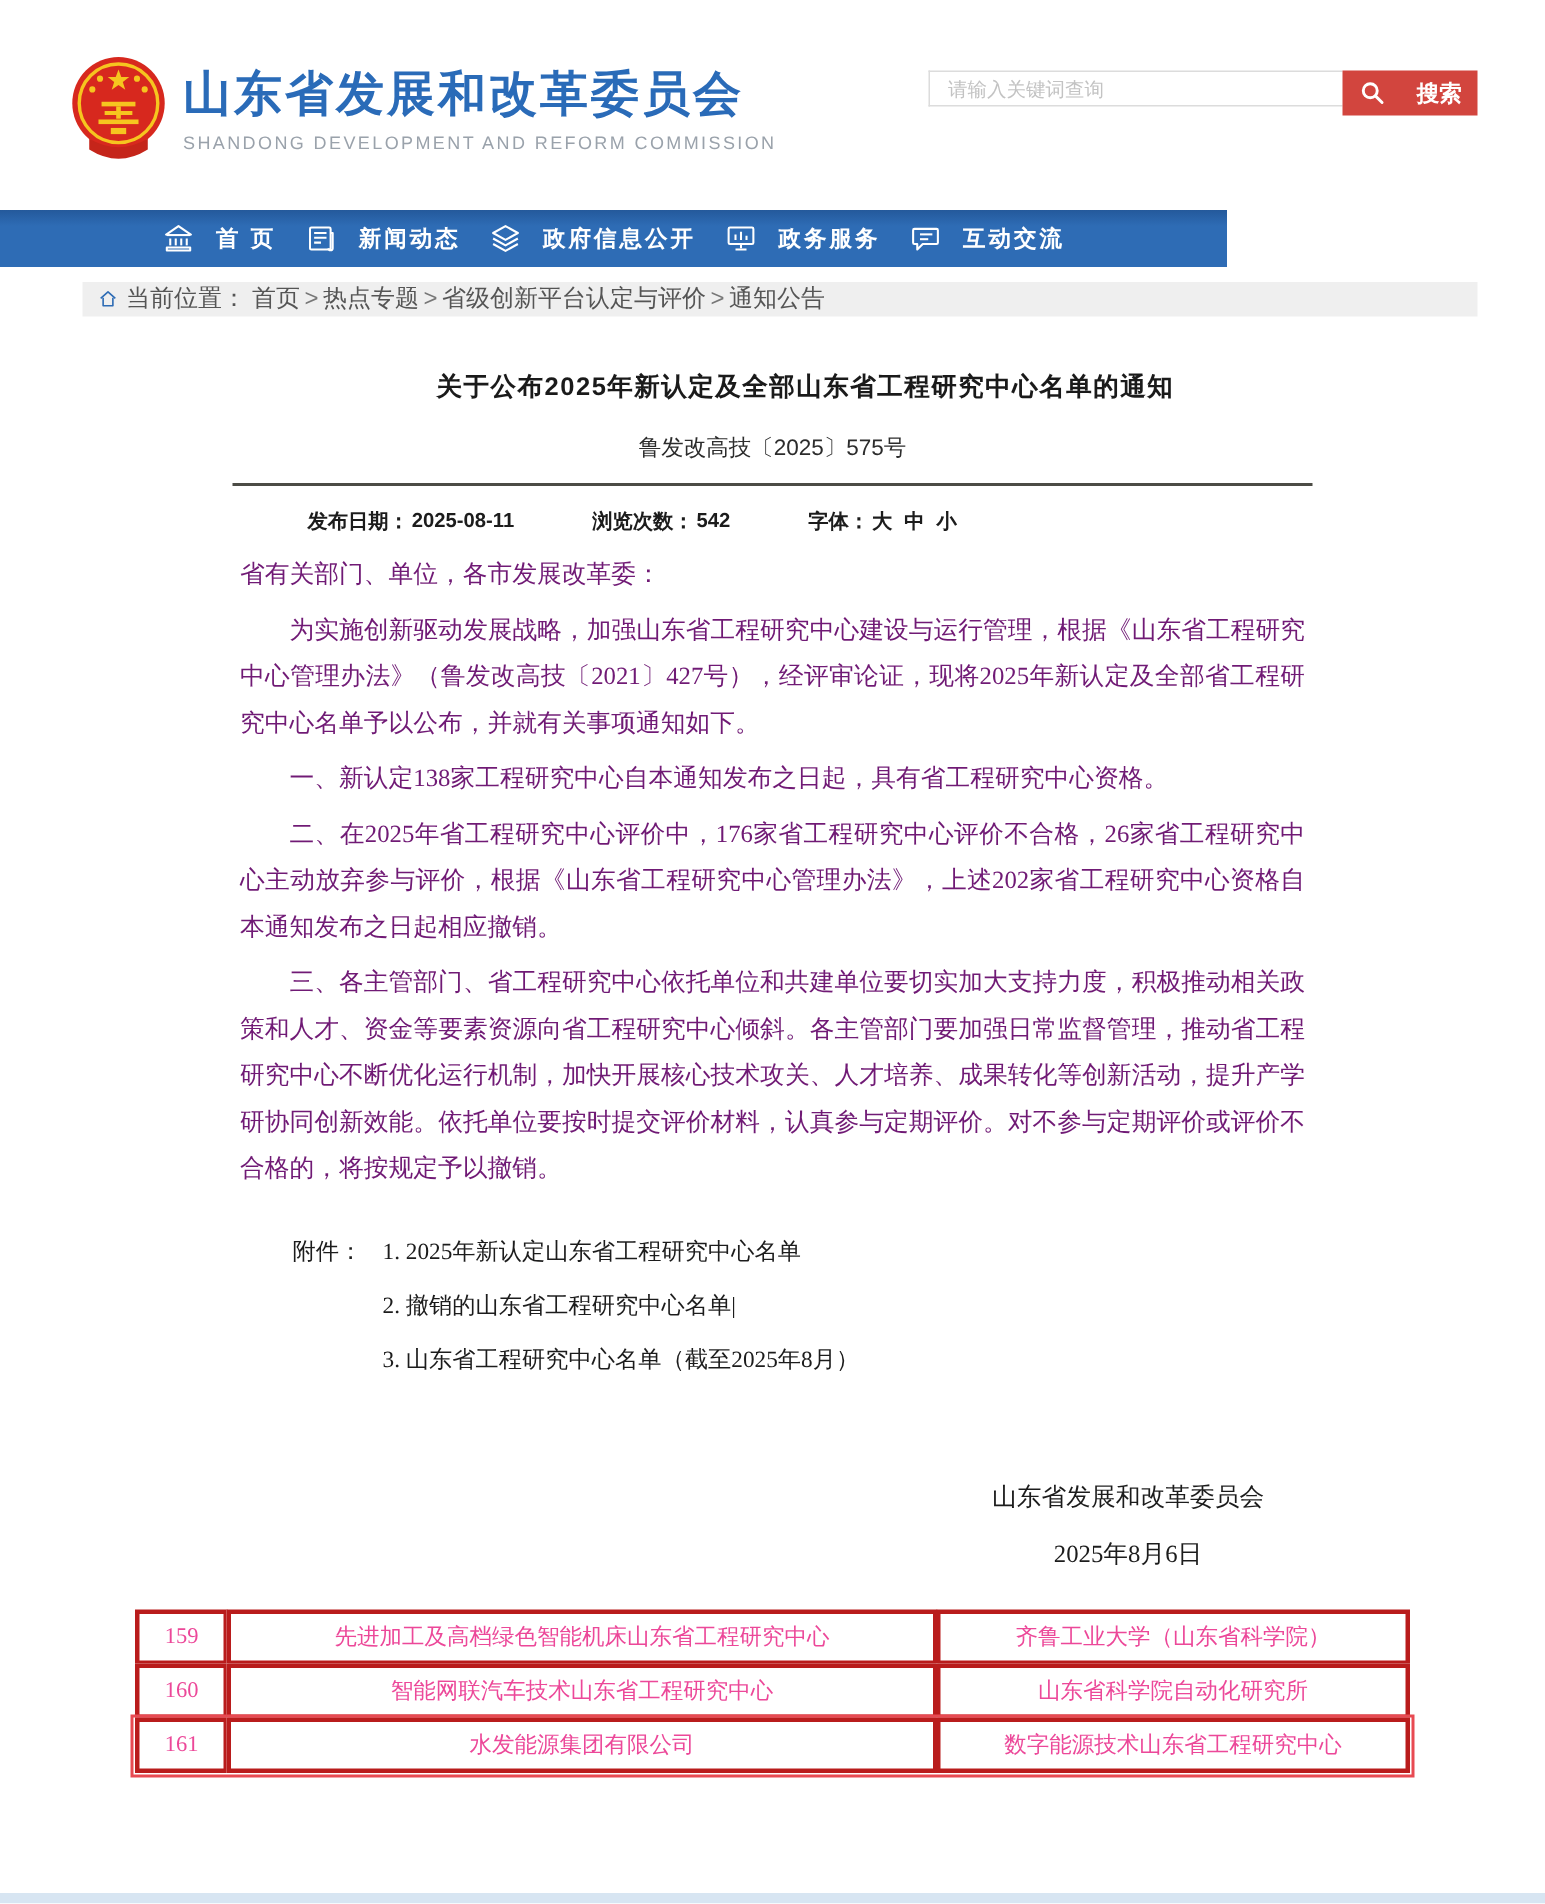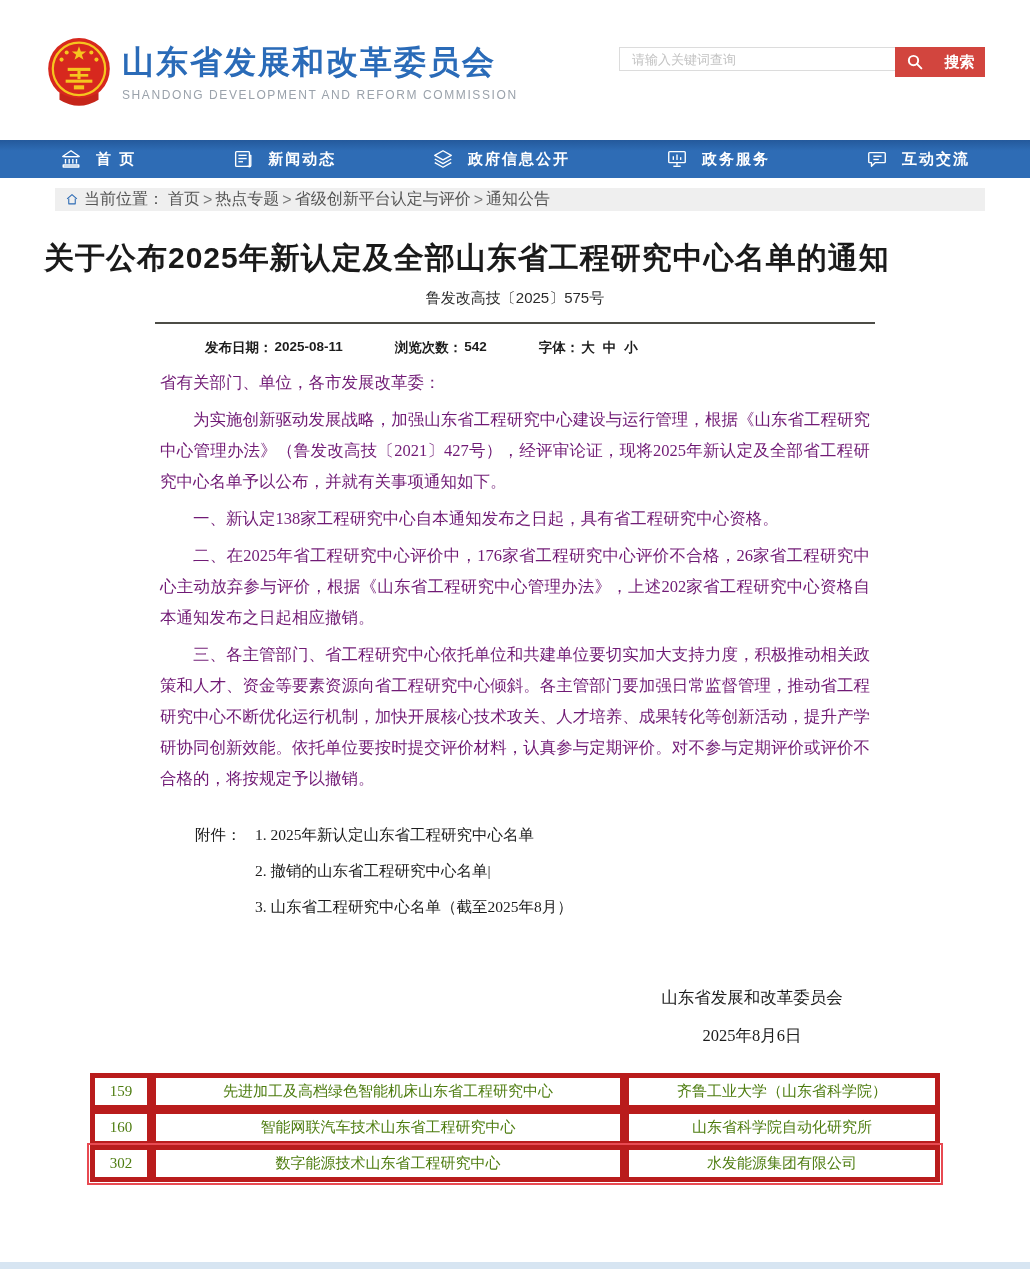--- a/index.html
+++ b/index.html
@@ -19,39 +19,39 @@
     flex:1; height:24px; border:1px solid #dcdcdc; border-right:none; outline:none;
     padding:0 12px; font-size:13px; color:#333; background:#fff;
   }
   .search-input::placeholder { color:#c3c3c3; }
   .search-btn {
     width:90px; height:30px; background:#d2453e; color:#fff; border:none; cursor:pointer;
     display:flex; align-items:center; justify-content:center; gap:21px; font-size:15px; font-weight:bold;
   }
   
   .main-nav {
-    position:absolute; left:0; top:140px; width:1030px; height:38px;
+    position:absolute; left:0; top:140px; width:818px; height:38px;
     background:linear-gradient(#24599b 0%, #2e6cb5 28%, #2e6cb5 100%);
-    display:flex; align-items:center; justify-content:space-between; padding:0 60px;
+    display:flex; align-items:center; justify-content:space-between; padding:0 108px;
   }
   .nav-item { display:flex; align-items:center; gap:14px; cursor:pointer; }
   .nav-item .label { color:#ffffff; font-size:15px; font-weight:bold; letter-spacing:2px; white-space:nowrap; }
   .nav-icon { width:22px; height:22px; display:block; }
   
   .breadcrumb-bar {
     position:absolute; left:55px; top:188px; width:930px; height:23px; background:#efefef;
     display:flex; align-items:center; padding:0 10px; font-size:16px; color:#555;
   }
   .breadcrumb-bar .crumb { color:#555; cursor:pointer; }
   .breadcrumb-bar .sep { margin:0 3px; color:#777; }
   .bc-home-icon { width:14px; height:13px; margin-right:5px; }
   .bc-prefix { margin-right:4px; }
   
   .document { position:absolute; left:0; top:207px; width:1030px; }
-  .doc-title { margin-top:36px; font-size:30px; font-weight:bold; color:#1a1a1a; line-height:30px; letter-spacing:1px;padding-left:44px; }
+  .doc-title { text-align:center; margin-top:36px; font-size:17px; font-weight:bold; color:#1a1a1a; line-height:30px; letter-spacing:1px;padding-left:44px; }
   .doc-number { text-align:center; margin-top:16px; font-size:15px; color:#2c2c2c; font-family:"Liberation Sans",sans-serif; }
   .divider { margin:14px 0 0 155px; width:720px; height:2px; background:#4c4c46; }
   .meta-row {
     margin:15px 0 0 205px; display:flex; align-items:center; gap:52px;
     font-size:13.5px; color:#1c1c1c; font-weight:bold;
   }
   .meta-item { display:flex; gap:2px; }
   .font-opts { display:flex; gap:8px; }
   .font-opt { cursor:pointer; }
   .doc-body {
@@ -66,23 +66,23 @@
   .attach-item { cursor:pointer; }
   .attach-row.cont .attach-item { margin-left:95px; }
   .signature { width:300px; margin:70px 128px 0 auto; text-align:center;
     font-family:"Liberation Serif","DejaVu Serif",serif; font-size:16.5px; color:#1c1c1c; }
   .signature .sig-date { margin-top:16px; }
   
   .result-table { margin:26px 0 0 90px; width:850px; }
   .t-row { display:grid; grid-template-columns:62px 473px 315px; margin-top:-1px; }
   .t-row:first-child { margin-top:0; }
   .t-cell {
-    border:5px solid #b91c1c; margin-left:-1px; height:37px;
+    border:3px solid #b91c1c; margin-left:-1px; height:37px;
     display:flex; align-items:center; justify-content:center; text-align:center;
-    font-family:"Liberation Serif","DejaVu Serif",serif; font-size:15px; color:#4d7c0f; background:#fff;
+    font-family:"Liberation Serif","DejaVu Serif",serif; font-size:15px; color:#ec4899; background:#fff;
   }
   .t-cell:first-child { margin-left:0; }
   .t-row.highlight { position:relative; z-index:2; }
   .t-row.highlight::after {
     content:""; position:absolute; left:-3px; top:-2px; right:-3px; bottom:-3px;
     border:2px solid #e84a52; pointer-events:none;
   }
   
   .footer-strip { position:absolute; left:0; bottom:0; width:1030px; height:7px; background:#d7e5f2; }
 </style>
@@ -243,20 +243,20 @@
       <div class="t-cell">159</div>
       <div class="t-cell">先进加工及高档绿色智能机床山东省工程研究中心</div>
       <div class="t-cell">齐鲁工业大学（山东省科学院）</div>
     </div>
     <div class="t-row">
       <div class="t-cell">160</div>
       <div class="t-cell">智能网联汽车技术山东省工程研究中心</div>
       <div class="t-cell">山东省科学院自动化研究所</div>
     </div>
     <div class="t-row highlight">
-      <div class="t-cell">302</div>
+      <div class="t-cell">161</div>
+      <div class="t-cell">水发能源集团有限公司</div>
       <div class="t-cell">数字能源技术山东省工程研究中心</div>
-      <div class="t-cell">水发能源集团有限公司</div>
     </div>
   </div>
 </main>
 
 <div class="footer-strip"></div>
 
 </body></html>

